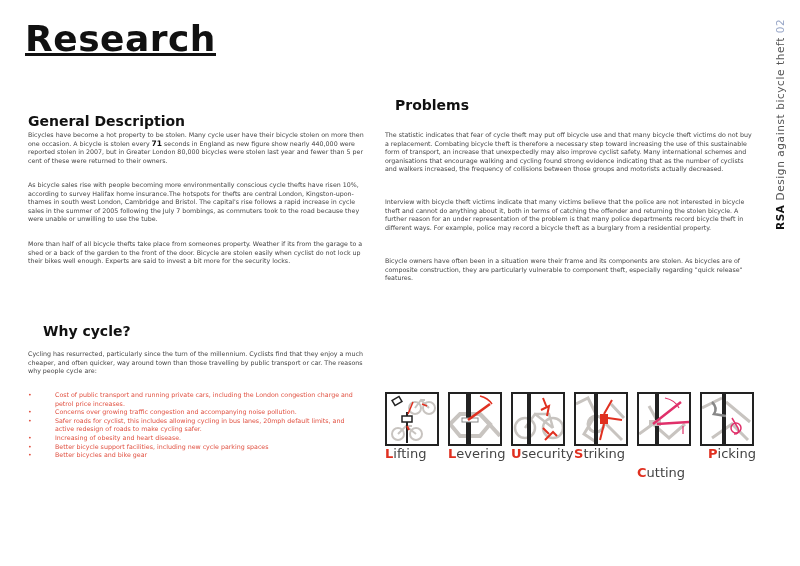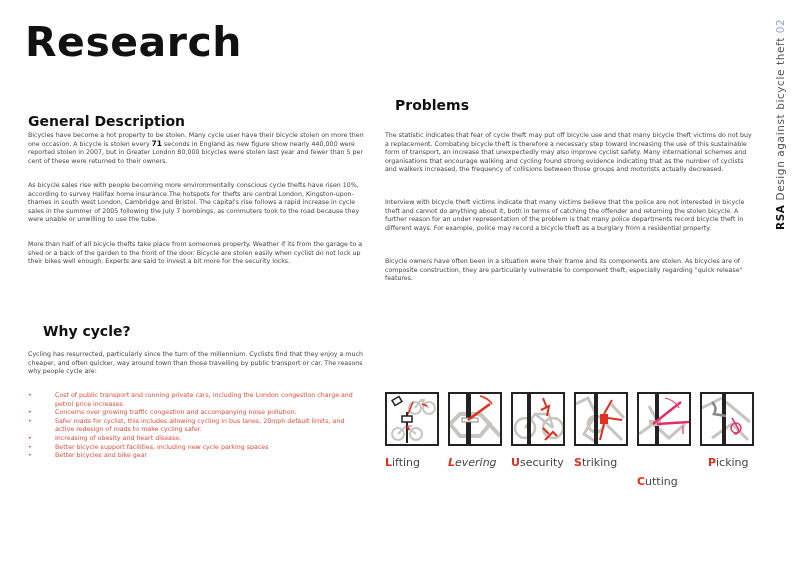--- a/index.html
+++ b/index.html
@@ -1,22 +1,22 @@
 <!DOCTYPE html>
 <html><head>
 <meta charset="utf-8">
 <style>
   html, body { margin: 0; padding: 0; }
   body {
     width: 800px; height: 566px; background: #ffffff; position: relative; overflow: hidden;
     font-family: "DejaVu Sans", sans-serif; color: #333;
   }
   .title {
-    position: absolute; left: 25px; top: 18px; font-size: 41px; font-weight: bold;
-    color: #111; letter-spacing: 0.5px; font-family: "DejaVu Sans", sans-serif;
+    position: absolute; left: 25px; top: 18px; font-size: 36px; font-weight: bold;
+    color: #111; letter-spacing: 0.5px; font-family: "DejaVu Sans", sans-serif; text-decoration: underline;
   }
   .h2 {
     position: absolute; font-size: 14px; font-weight: bold; color: #111;
     font-family: "DejaVu Sans", sans-serif;
   }
   .para {
     position: absolute; font-size: 6.3px; line-height: 8.6px; color: #444;
     font-family: "DejaVu Sans", sans-serif; margin: 0;
   }
   .para b { color: #111; font-size: 7.5px; }
@@ -36,21 +36,21 @@
   }
   ul.reasons li { position: relative; padding-left: 27px; }
   ul.reasons li .bullet { position: absolute; left: 0; top: 0; }
   .tiles { position: absolute; left: 385px; top: 392px; width: 380px; height: 80px; }
   .tile {
     position: absolute; top: 0; width: 54px; height: 54px; border: 2px solid #222;
     box-sizing: border-box; background: #fff; overflow: hidden;
   }
   .tile svg { width: 100%; height: 100%; display: block; }
   .tile-label {
-    position: absolute; top: 64px; font-size: 11px; color: #444; white-space: nowrap;
+    position: absolute; top: 54px; font-size: 13px; color: #444; white-space: nowrap;
   }
   .tile-label .ini { color: #e03020; font-weight: bold; }
 </style>
 </head>
 <body>
 
 <div class="title">Research</div>
 
 <div class="side">
   <div class="side-inner">
@@ -159,18 +159,18 @@
         <path d="M0 14 L20 4 M24 8 L48 28 M10 44 L30 30 L46 46"></path>
       </g>
       <rect x="20" y="0" width="4" height="50" fill="#222"></rect>
       <path d="M10 8 Q16 14 12 20 L24 22" stroke="#888" stroke-width="2.5" fill="none"></path>
       <circle cx="34" cy="34" r="5" fill="none" stroke="#e0306a" stroke-width="1.5"></circle>
       <path d="M30 24 L36 34 Q38 40 32 40" stroke="#e0306a" stroke-width="1.5" fill="none"></path>
     </svg>
   </div>
 
   <div class="tile-label" style="left:0px;"><span class="ini">L</span><span>ifting</span></div>
-  <div class="tile-label" style="left:63px;font-style:italic;"><span class="ini">L</span><span>evering</span></div>
+  <div class="tile-label" style="left:63px;"><span class="ini">L</span><span>evering</span></div>
   <div class="tile-label" style="left:126px;"><span class="ini">U</span><span>security</span></div>
   <div class="tile-label" style="left:189px;"><span class="ini">S</span><span>triking</span></div>
   <div class="tile-label" style="left:252px;margin-top:19px;"><span class="ini">C</span><span>utting</span></div>
   <div class="tile-label" style="left:315px;margin-left:8px;"><span class="ini">P</span><span>icking</span></div>
 </div>
 
 </body></html>

